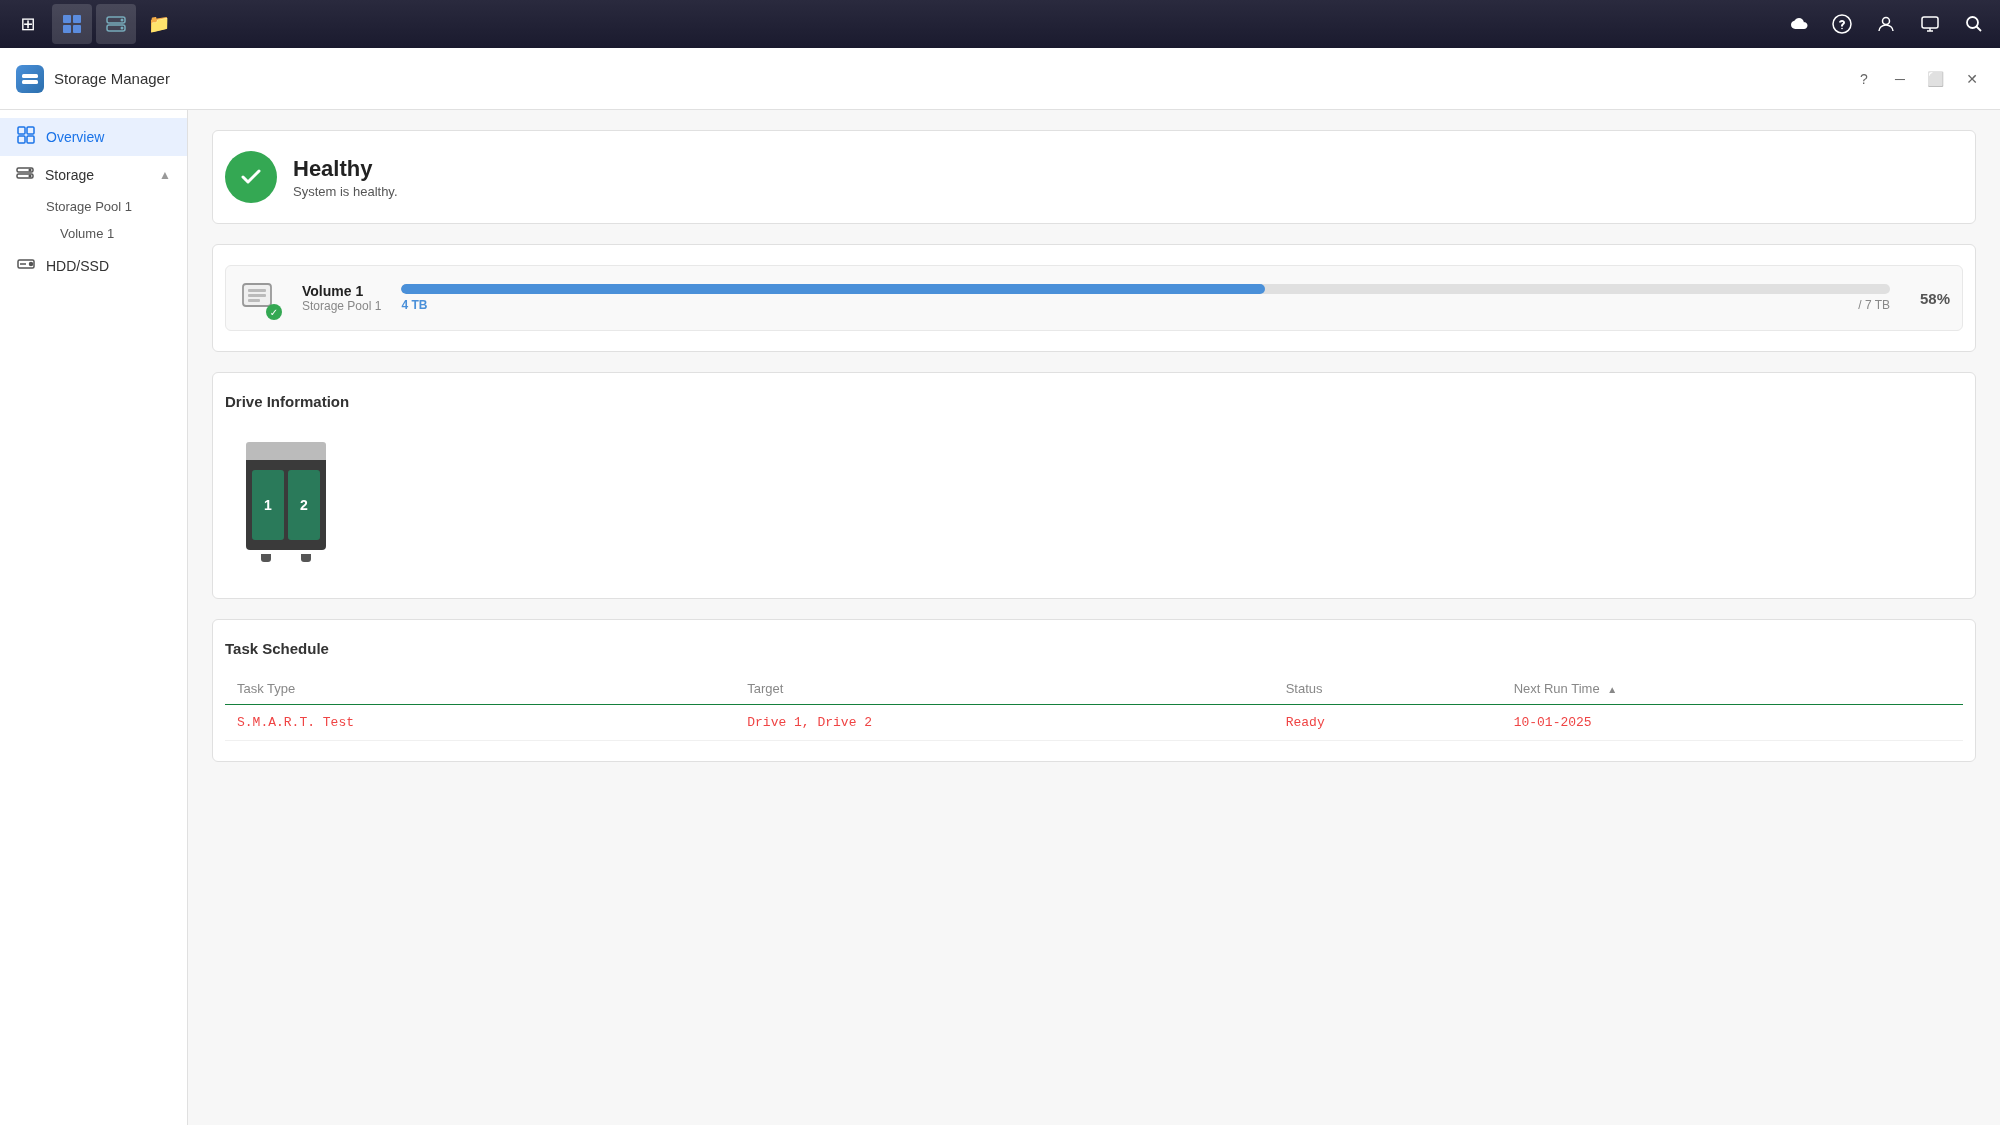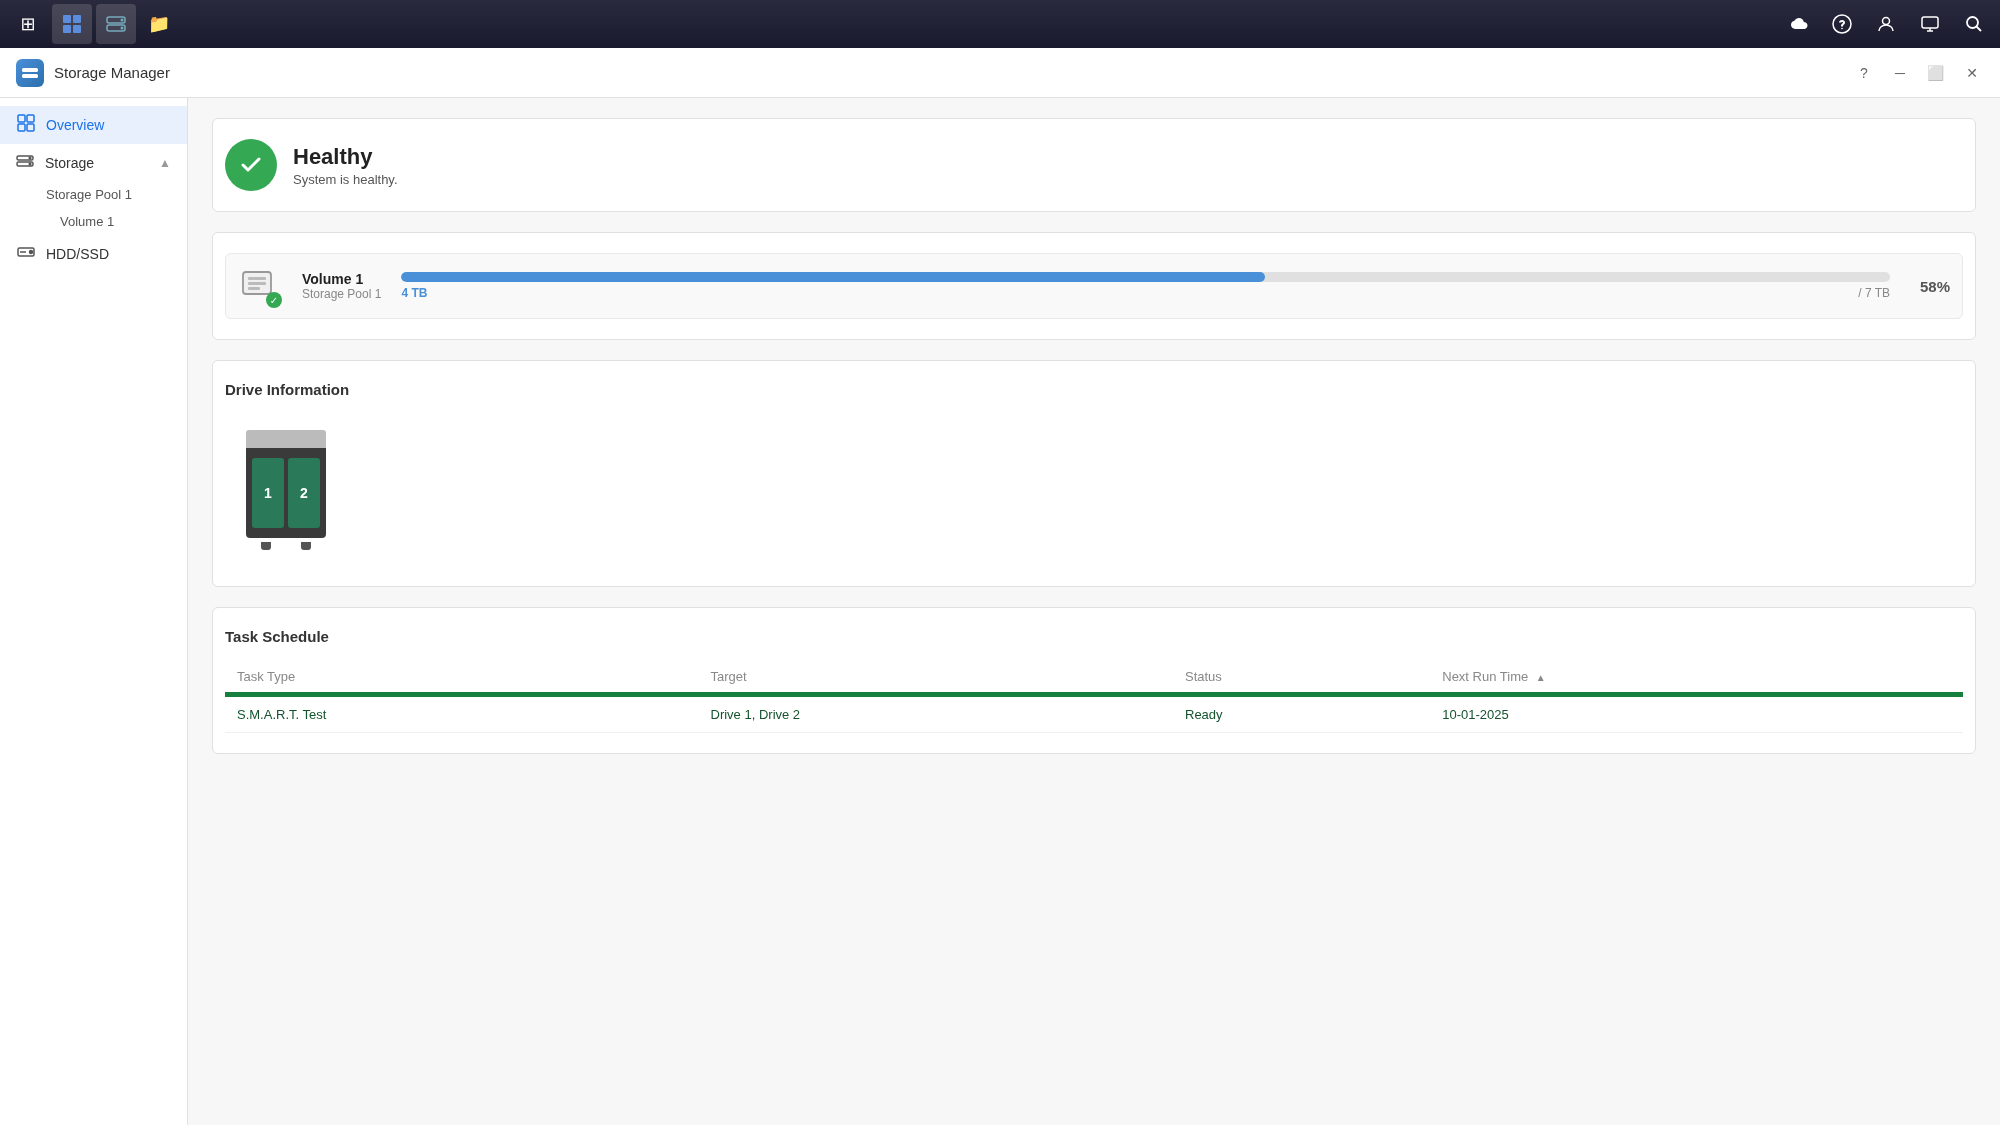--- a/index.html
+++ b/index.html
@@ -24,21 +24,21 @@
     }
 
     
     .app-window {
       position: absolute; top: 48px; left: 0; right: 0; bottom: 0;
       background: #f0f0f0; display: flex; flex-direction: column;
     }
 
     
     .title-bar {
-      height: 50px; background: white; display: flex; align-items: center;
+      height: 62px; background: white; display: flex; align-items: center;
       padding: 0 16px; border-bottom: 1px solid #e0e0e0;
       box-shadow: 0 1px 3px rgba(0,0,0,0.1);
       text-align: right;
     }
     .title-bar-logo {
       width: 28px; height: 28px; margin-right: 10px; border-radius: 6px;
       background: linear-gradient(135deg, #4a90d9, #2c6fad);
       display: flex; align-items: center; justify-content: center; color: white; font-size: 14px;
     }
     .title-bar-title { font-size: 15px; font-weight: 500; color: #333; }
@@ -148,25 +148,26 @@
     }
     .nas-feet {
       display: flex; justify-content: space-around; width: 80px; margin-top: 4px;
     }
     .nas-foot { width: 10px; height: 8px; background: #555; border-radius: 0 0 3px 3px; }
 
     
     .task-table { width: 100%; border-collapse: collapse; }
     .task-table th {
       text-align: left; padding: 8px 12px; font-size: 13px; color: #888;
-      font-weight: 500; border-bottom: 5px solid #15803d;
+      font-weight: 500; border-bottom: 1px solid #15803d;
     }
     .task-table td {
-      padding: 10px 12px; font-size: 13px; color: #14532d;
+      padding: 10px 12px; font-size: 13px; color: #ef4444;
       border-bottom: 1px solid #f0f0f0;
+      font-family: Liberation Mono, monospace;
     }
     .sort-arrow { font-size: 10px; margin-left: 4px; }
 
     
     .content::-webkit-scrollbar { width: 6px; }
     .content::-webkit-scrollbar-track { background: transparent; }
     .content::-webkit-scrollbar-thumb { background: #ccc; border-radius: 3px; }
   </style>
 </head>
 <body>

